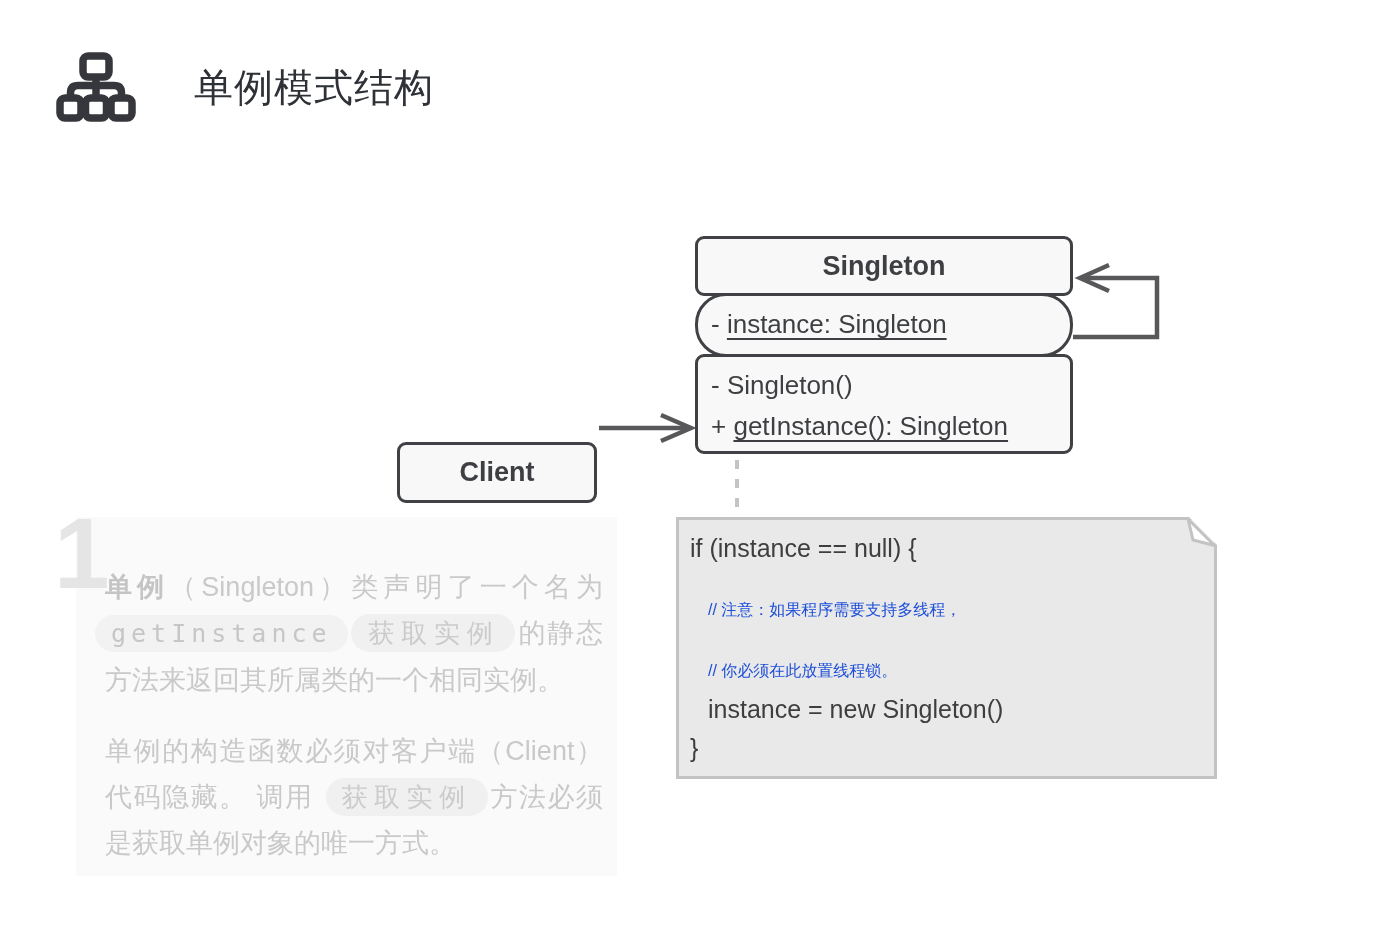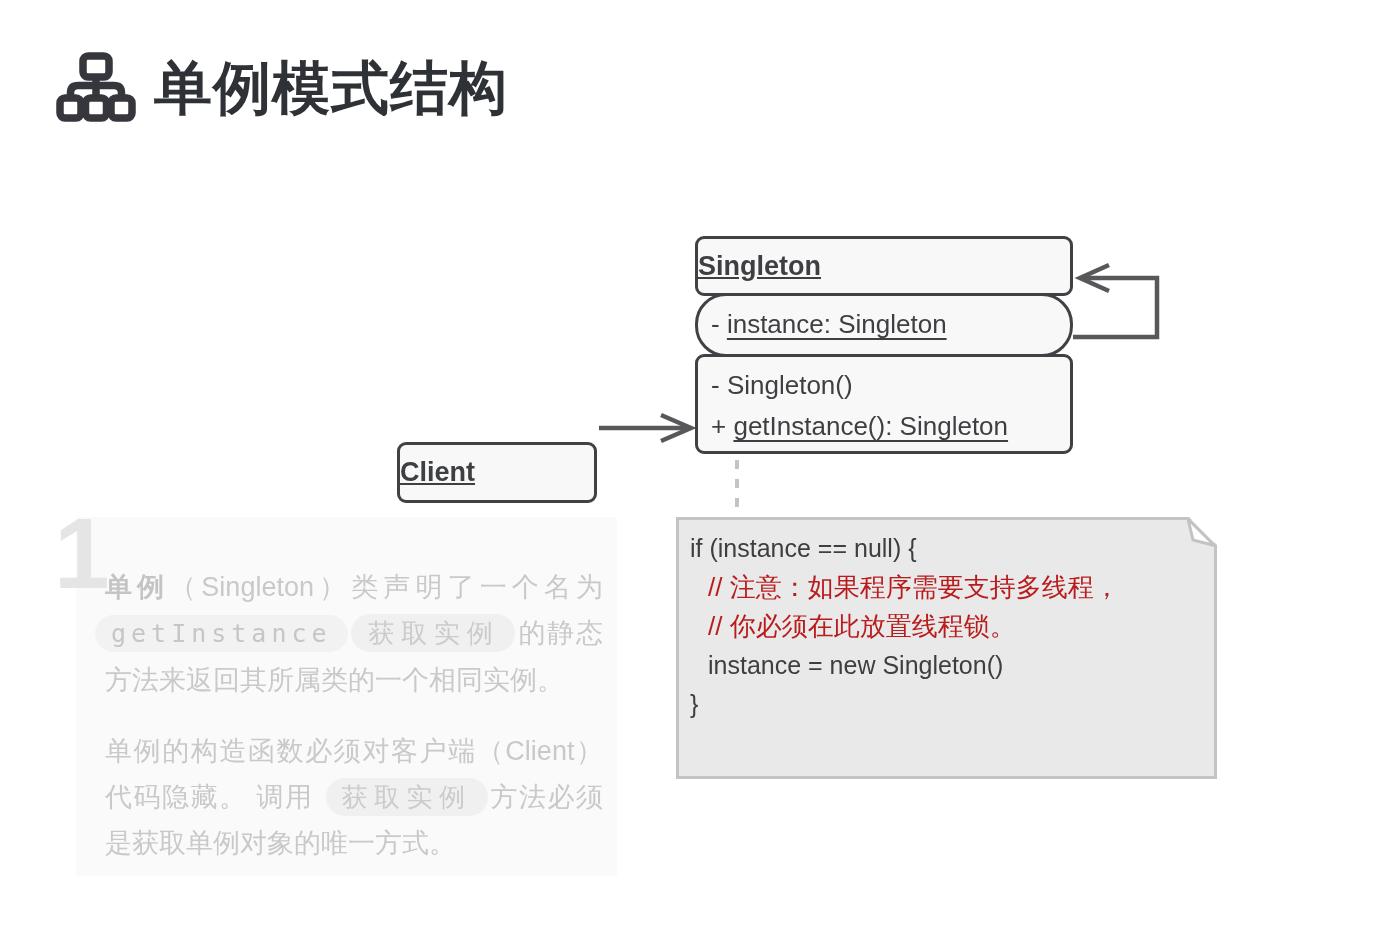--- a/index.html
+++ b/index.html
@@ -7,55 +7,55 @@
   .page {
     position:relative; width:1393px; height:951px; overflow:hidden;
     background:#ffffff;
     font-family:"Liberation Sans", sans-serif;
   }
 
   
   .title-row { position:absolute; left:56px; top:52px; display:flex; align-items:center; gap:18px; }
   .title-icon { width:80px; height:72px; display:block; }
   h1.page-title {
-    font-size:58px; font-weight:700; color:#2e3136; letter-spacing:1px;
-    line-height:1.2; white-space:nowrap;
+    font-size:39px; font-weight:400; color:#2e3136; letter-spacing:1px;
+    line-height:1.2; white-space:nowrap;margin-left:40px;
   }
 
   
   svg.connectors { position:absolute; left:0; top:0; width:1393px; height:951px; pointer-events:none; }
   .conn { stroke:#58585a; stroke-width:4.5; fill:none; }
   .conn-dash { stroke:#c4c4c4; stroke-width:4; stroke-dasharray:9 10; fill:none; }
 
   
   .uml-class { position:absolute; }
   .compartment {
     position:absolute; left:0; right:0;
     background:#f8f8f8; border:3px solid #3f4145; border-radius:9px;
     color:#3d3f42; font-size:26px;
   }
   .singleton { left:695px; top:236px; width:378px; height:218px; }
-  .comp-head   { top:0;     height:60px;  z-index:3; line-height:54px; font-weight:700; font-size:27px;text-decoration:underline; }
+  .comp-head   { top:0;     height:60px;  z-index:3; text-align:center; line-height:54px; font-weight:700; font-size:27px; }
   .comp-fields { top:57px;  height:64px;  z-index:2; padding:13px 0 0 13px;border-radius:31px; }
   .comp-methods{ top:118px; height:100px; z-index:1; padding:8px 8px 0 13px; line-height:41px; }
   .client { left:397px; top:398px; width:200px; height:58px;margin-top:44px; }
   .client .comp-head { height:61px; line-height:55px; }
   .u { text-decoration:underline; text-underline-offset:5px; text-decoration-thickness:2px; }
 
   
   .note {
     position:absolute; left:676px; top:517px; width:541px; height:262px;
     background:#e9e9e9; border:3px solid #c3c3c3;
   }
   .note-fold { position:absolute; top:-3px; right:-3px; width:31px; height:31px; }
   .code { padding:9px 8px 0 11px; font-size:25px; line-height:39px; color:#3e3e3e; }
   .code .cl { white-space:pre; }
   .code b { font-weight:400; }
   .code .indent { padding-left:18px; }
-  .code .comment { color:#b91c1c; font-size:26px; }
+  .code .comment { color:#1d4ed8; font-size:16px;margin-top:22px; }
 
   
   .annotation-bg {
     position:absolute; left:76px; top:517px; width:541px; height:359px;
     background:#fafafa; padding:25px 14px 0 29px; cursor:pointer;
   }
   .para {
     font-size:27px; line-height:46px; color:#c9c9c9; text-align:justify;
     margin-bottom:25px;
     margin-top:22px;

